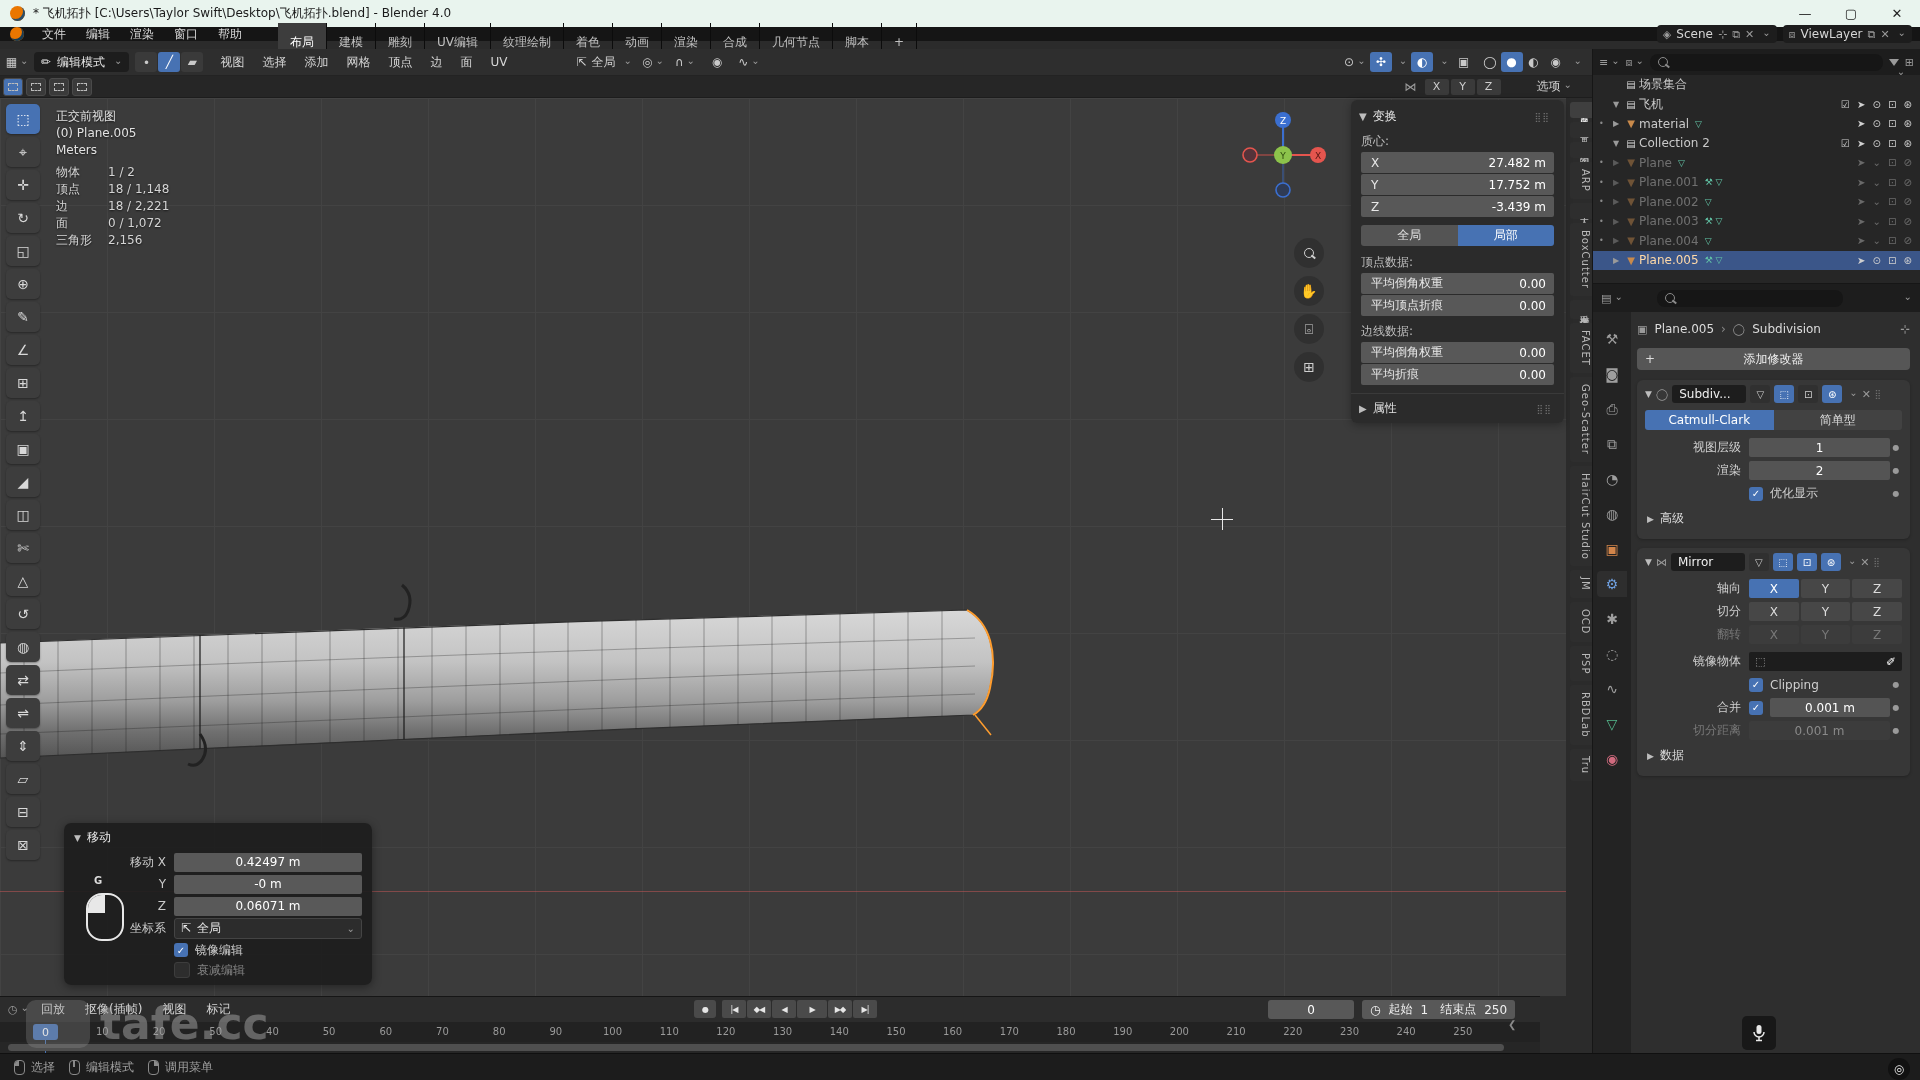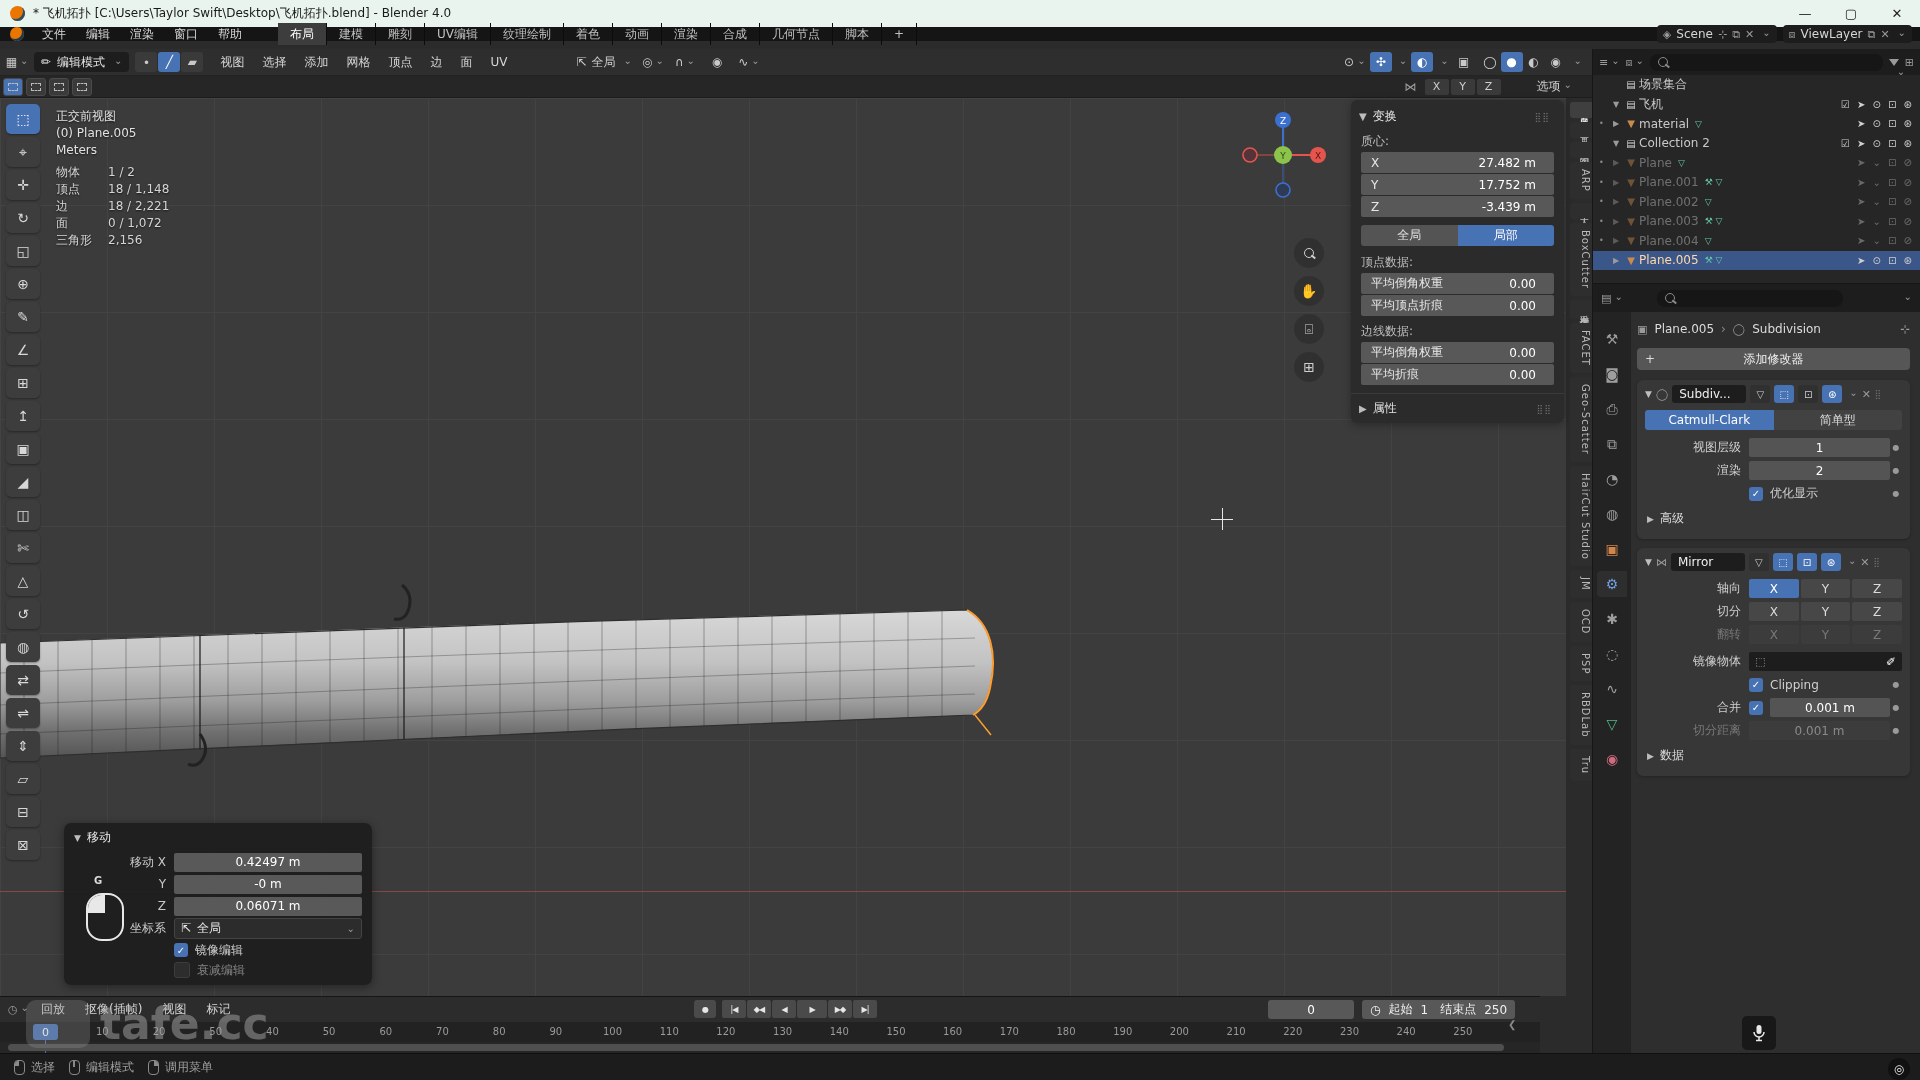--- a/index.html
+++ b/index.html
@@ -17,21 +17,21 @@
                    box-shadow:inset -2px -2px 0 #2a4e68}
   #titlebar .wbtns{margin-left:auto;display:flex}
   #titlebar .wbtn{width:46px;height:27px;display:flex;align-items:center;justify-content:center;
                   font-size:13px;color:#222}
   
   #menubar{left:0;top:27px;width:1920px;height:14px;background:#151515;display:flex;align-items:center}
   #menubar .blogo2{width:14px;height:14px;border-radius:50%;background:#ea7600;margin:0 8px 0 10px;
                    box-shadow:inset -2px -2px 0 #163a52}
   .menu-item{padding:0 10px;height:22px;display:flex;align-items:center;color:#d6d6d6}
   #workspaces{display:flex;margin-left:26px;height:22px}
-  .ws-tab{padding:0 12px;height:22px;display:flex;align-items:center;color:#c0c0c0;border-right:1px solid #0c0c0c}
+  .ws-tab{padding:8px 12px;height:22px;display:flex;align-items:center;color:#c0c0c0;border-right:1px solid #0c0c0c}
   .ws-tab.on{background:#3d3d3d;color:#fff}
   #scene-block{margin-left:auto;display:flex;align-items:center;gap:6px;margin-right:8px}
   .sel-field{background:#1d1d1d;border-radius:4px;height:18px;display:flex;align-items:center;
              padding:0 6px;gap:5px;color:#d6d6d6}
   .mini-ic{color:#9a9a9a;font-size:11px}
   
   #vp-header{left:0;top:49px;width:1592px;height:27px;background:#2e2e2e;display:flex;align-items:center;
              border-bottom:1px solid #232323;box-sizing:border-box}
   .hdr-ic{width:22px;height:20px;display:flex;align-items:center;justify-content:center;color:#c9c9c9;
           border-radius:3px;font-size:12px}
@@ -76,21 +76,21 @@
   .tool-b.on{background:#4772b3;color:#fff}
   
   #n-panel{left:1351px;top:100px;width:213px;background:rgba(42,42,42,.95);border-radius:6px;
            padding:6px 0 4px 0;box-shadow:0 2px 8px rgba(0,0,0,.3)}
   .np-head{display:flex;align-items:center;padding:2px 8px;color:#e6e6e6}
   .np-head .car{margin-right:6px;color:#bdbdbd;font-size:10px}
   .np-sec{color:#bdbdbd;padding:6px 10px 2px}
   .np-rows{padding:0 10px}
   .np-row{display:flex;height:21px;margin-bottom:1px;border-radius:2px;overflow:hidden;background:#585858}
   .np-row .k{width:58px;display:flex;align-items:center;padding-left:10px;color:#e8e8e8}
-  .np-row .v{flex:1;display:flex;align-items:center;justify-content:flex-end;padding-right:18px;color:#fff}
+  .np-row .v{flex:1;display:flex;align-items:center;justify-content:flex-end;padding-right:8px;color:#fff}
   .np-row.wide .k{width:118px}
   .np-toggle{display:flex;margin:8px 10px 2px;height:21px;border-radius:3px;overflow:hidden}
   .np-toggle div{flex:1;display:flex;align-items:center;justify-content:center;background:#545454;color:#e3e3e3}
   .np-toggle div.on{background:#4772b3;color:#fff}
   .np-collapse{display:flex;align-items:center;border-top:1px solid #3a3a3a;margin-top:8px;
                padding:6px 8px 2px;color:#e2e2e2}
   
   #n-tabs{left:1566px;top:98px;width:26px;height:898px;display:flex;flex-direction:column;gap:4px;
           padding-top:4px;box-sizing:border-box}
   .ntab{writing-mode:vertical-rl;font-size:10px;color:#b9b9b9;background:#2e2e2e;border-radius:3px 0 0 3px;

